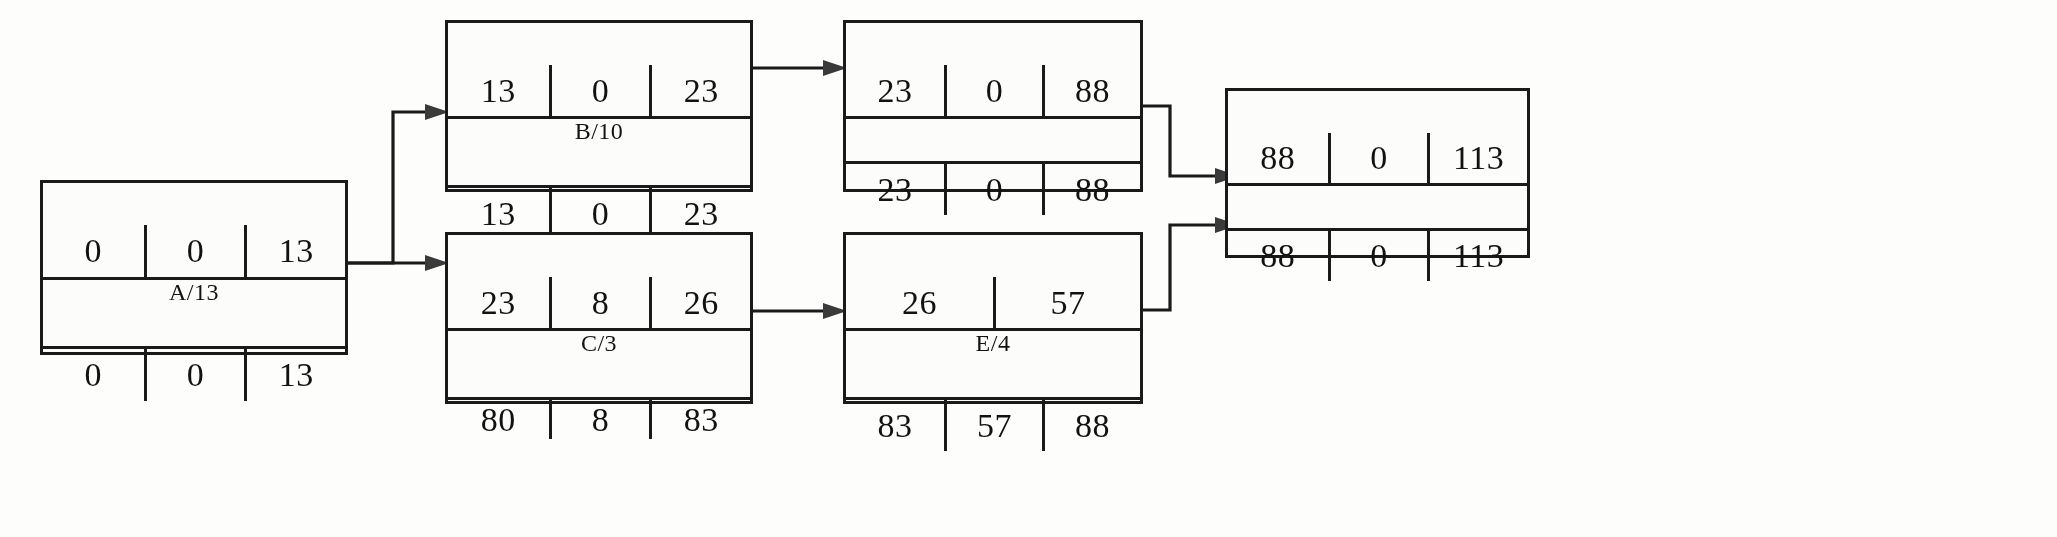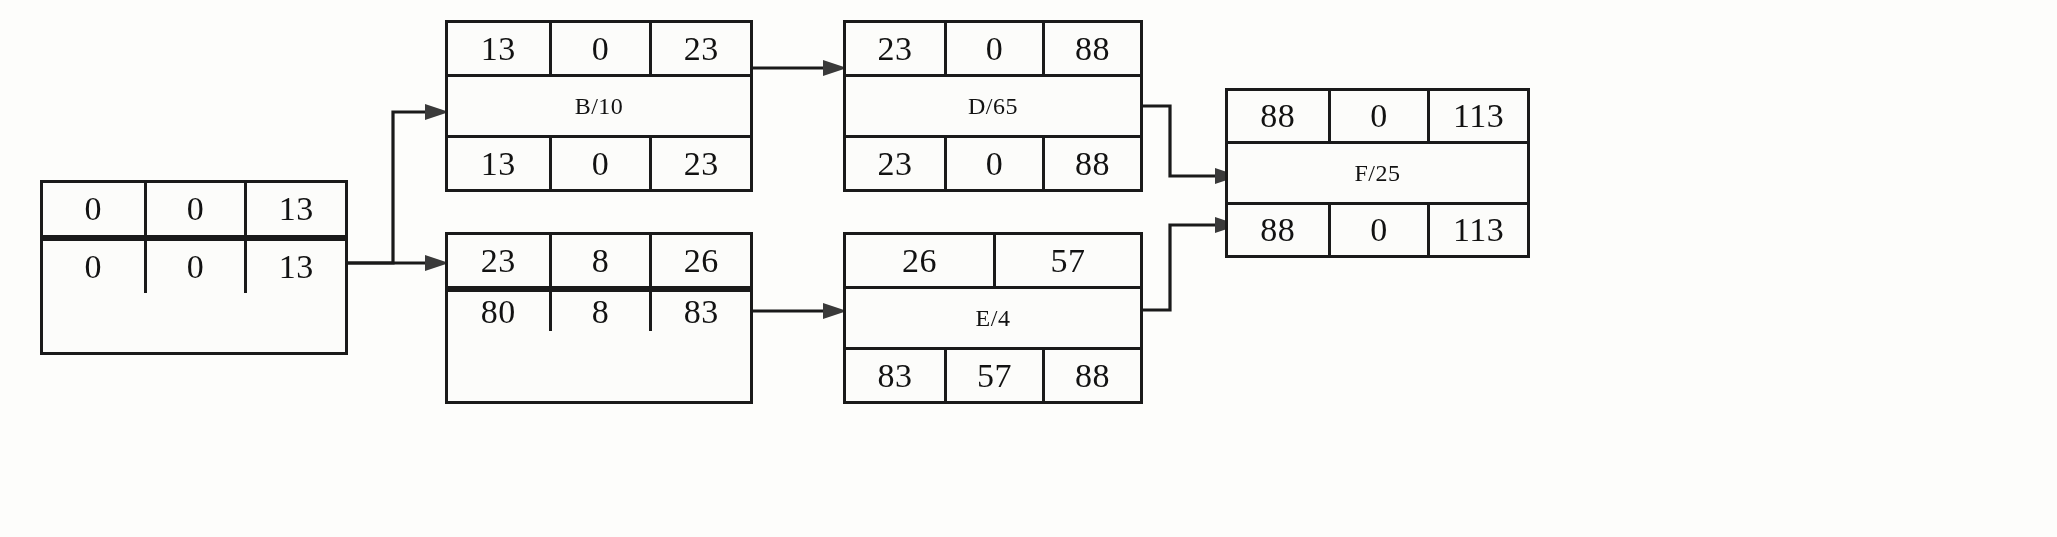--- a/index.html
+++ b/index.html
@@ -21,20 +21,21 @@
     box-sizing: border-box;
     border: 3px solid #1a1a1a;
     background: #fcfcfa;
     display: flex;
     flex-direction: column;
   }
   .node-row {
     display: flex;
     flex: 0 0 auto;
     box-sizing: border-box;
+    margin-top: 42px;
   }
   .row-top {
     border-bottom: 3px solid #1a1a1a;
   }
   .row-bottom {
     border-top: 3px solid #1a1a1a;
   }
   .cell {
     flex: 1 1 33.3333%;
     box-sizing: border-box;
@@ -124,20 +125,21 @@
       <polygon points="75,2 99,10 75,18"></polygon>
     </svg>
   </div>
 
   <div class="node" style="left:40px; top:180px; width:308px; height:175px;">
     <div class="node-row row-top" style="height:55px;">
       <div class="cell">0</div>
       <div class="cell">0</div>
       <div class="cell">13</div>
     </div>
+    <div class="row-mid">A/13</div>
     <div class="node-row row-bottom" style="height:55px;">
       <div class="cell">0</div>
       <div class="cell">0</div>
       <div class="cell">13</div>
     </div>
   </div>
 
   <div class="node" style="left:445px; top:20px; width:308px; height:172px;">
     <div class="node-row row-top" style="height:54px;">
       <div class="cell">13</div>
@@ -151,34 +153,34 @@
       <div class="cell">23</div>
     </div>
   </div>
 
   <div class="node" style="left:445px; top:232px; width:308px; height:172px;">
     <div class="node-row row-top" style="height:54px;">
       <div class="cell">23</div>
       <div class="cell">8</div>
       <div class="cell">26</div>
     </div>
+    <div class="row-mid">C/3</div>
     <div class="node-row row-bottom" style="height:42px;">
       <div class="cell">80</div>
       <div class="cell">8</div>
       <div class="cell">83</div>
     </div>
   </div>
 
   <div class="node" style="left:843px; top:20px; width:300px; height:172px;">
     <div class="node-row row-top" style="height:54px;">
       <div class="cell">23</div>
       <div class="cell">0</div>
       <div class="cell">88</div>
     </div>
-    <div class="row-mid">D/65</div>
     <div class="node-row row-bottom" style="height:54px;">
       <div class="cell">23</div>
       <div class="cell">0</div>
       <div class="cell">88</div>
     </div>
   </div>
 
   <div class="node" style="left:843px; top:232px; width:300px; height:172px;">
     <div class="node-row row-top" style="height:54px;">
       <div class="cell">26</div>
@@ -191,21 +193,20 @@
       <div class="cell">88</div>
     </div>
   </div>
 
   <div class="node" style="left:1225px; top:88px; width:305px; height:170px;">
     <div class="node-row row-top" style="height:53px;">
       <div class="cell">88</div>
       <div class="cell">0</div>
       <div class="cell">113</div>
     </div>
-    <div class="row-mid">F/25</div>
     <div class="node-row row-bottom" style="height:53px;">
       <div class="cell">88</div>
       <div class="cell">0</div>
       <div class="cell">113</div>
     </div>
   </div>
 
 </div>
 
 </body></html>

